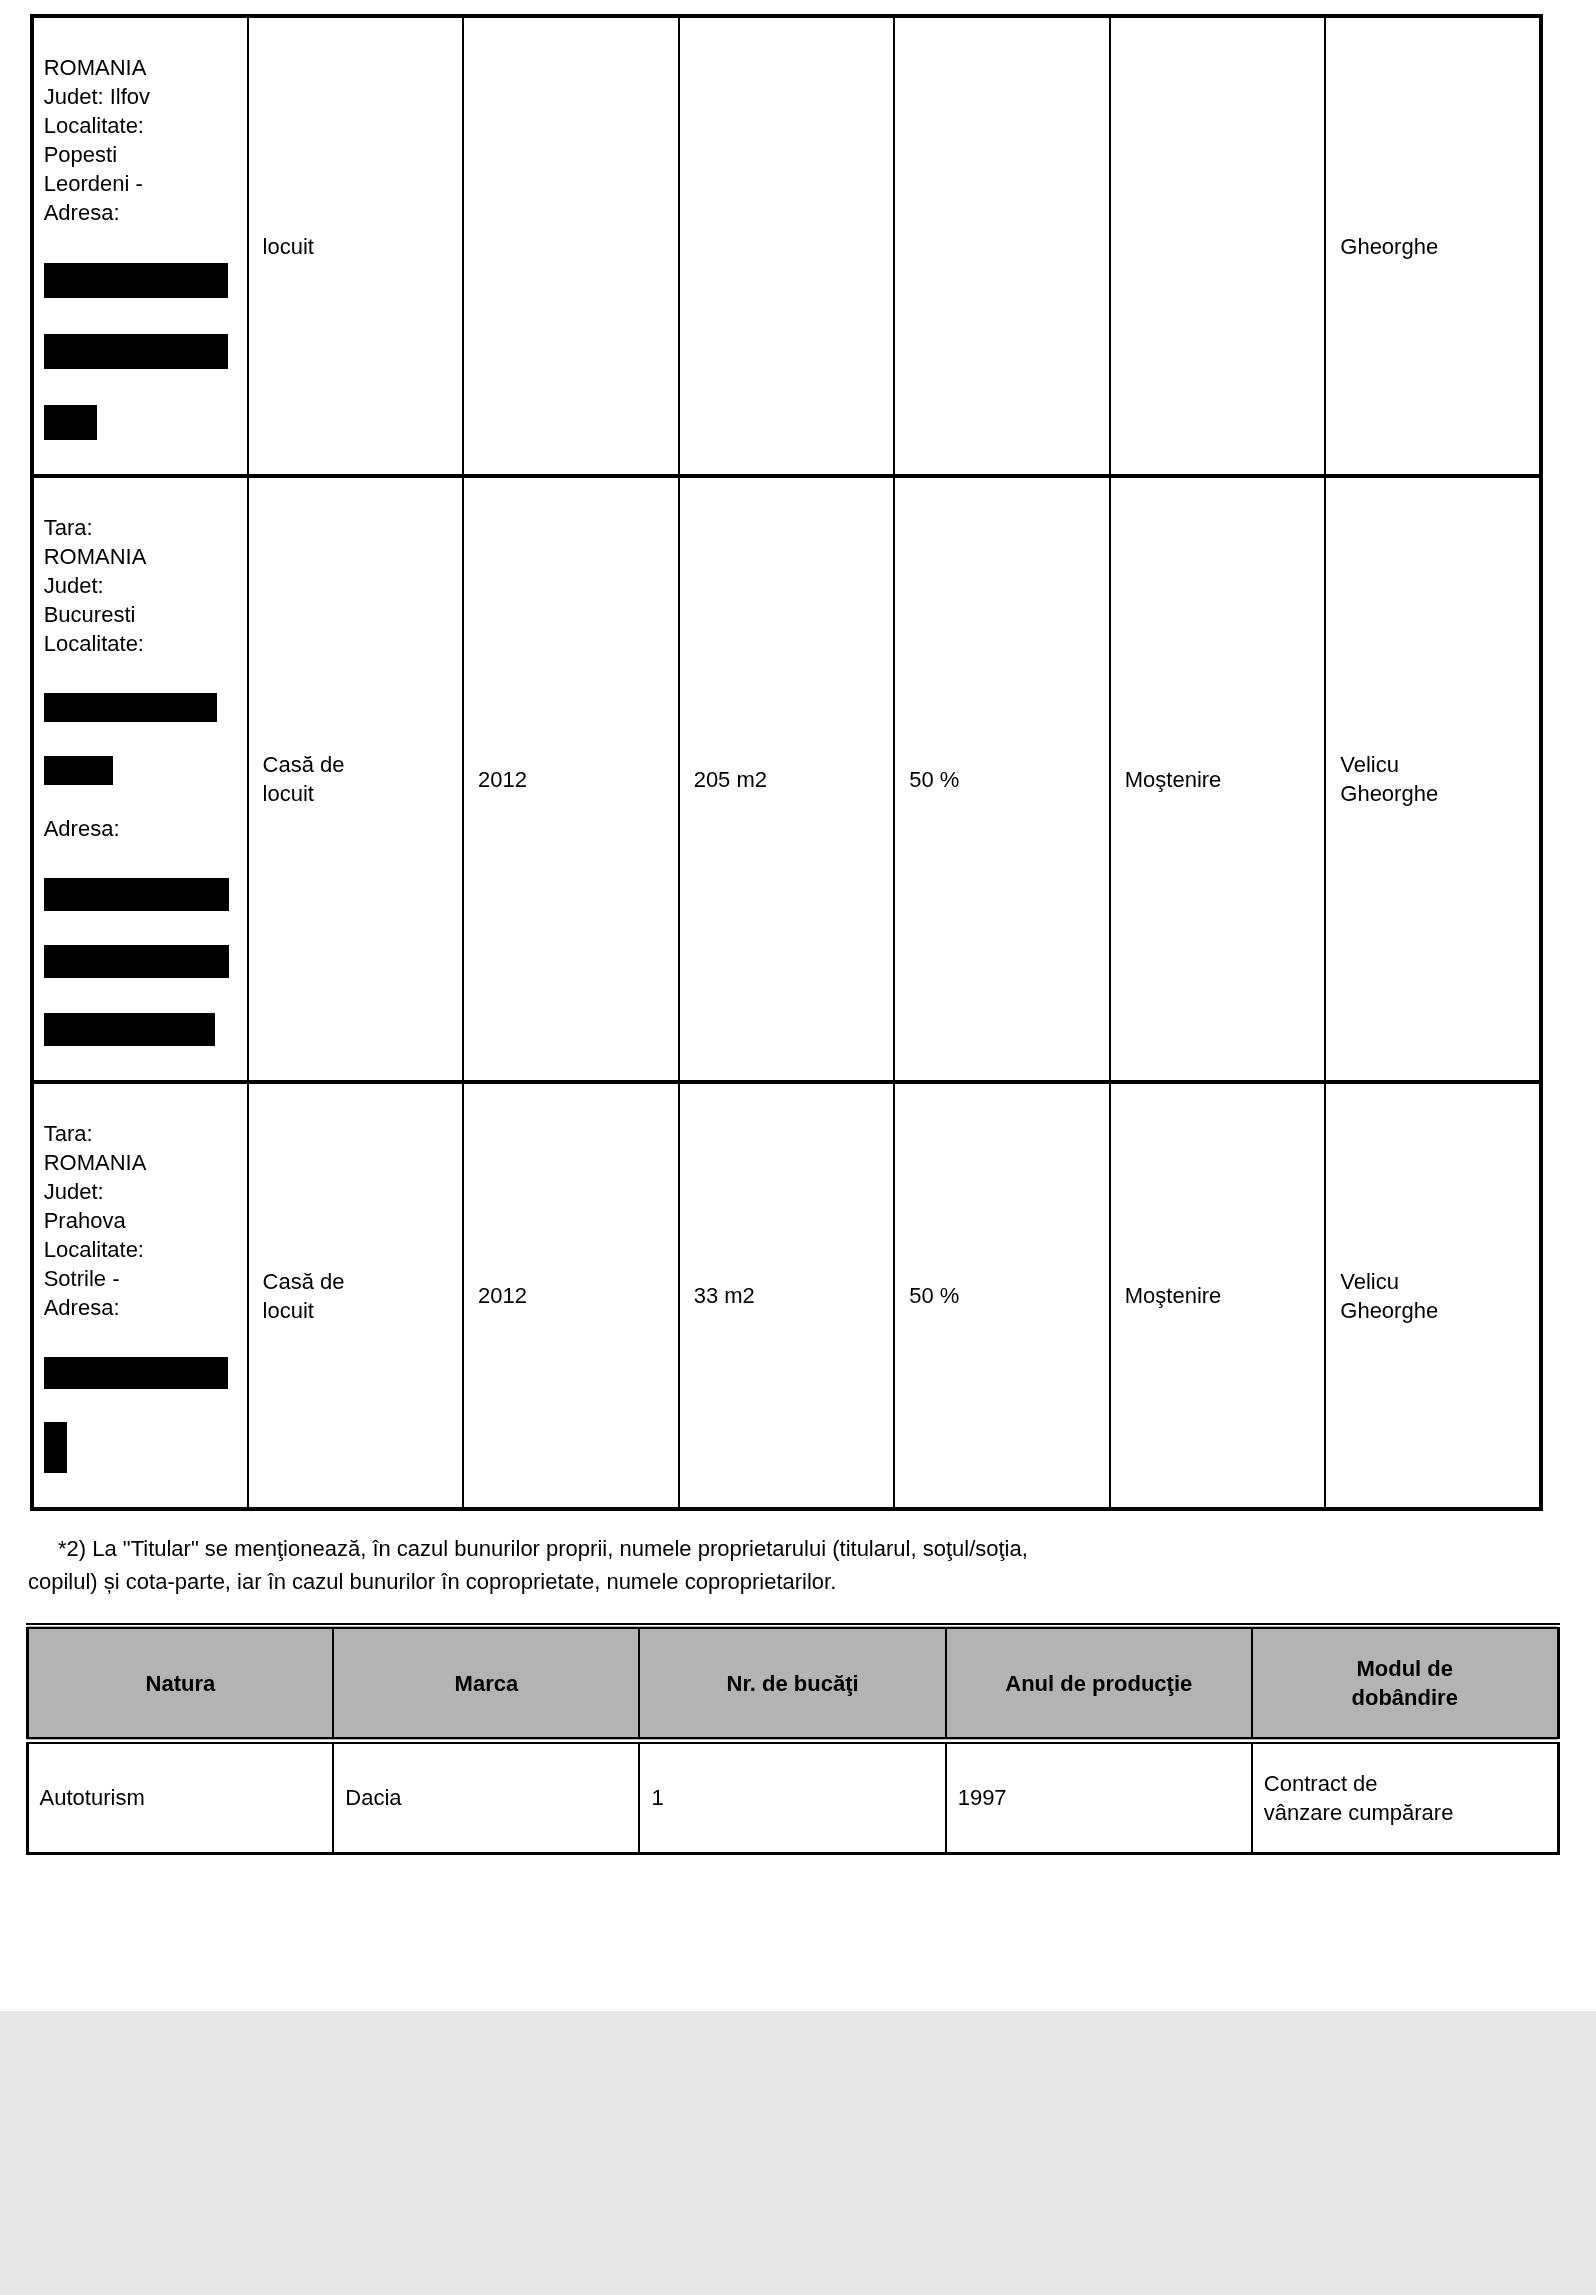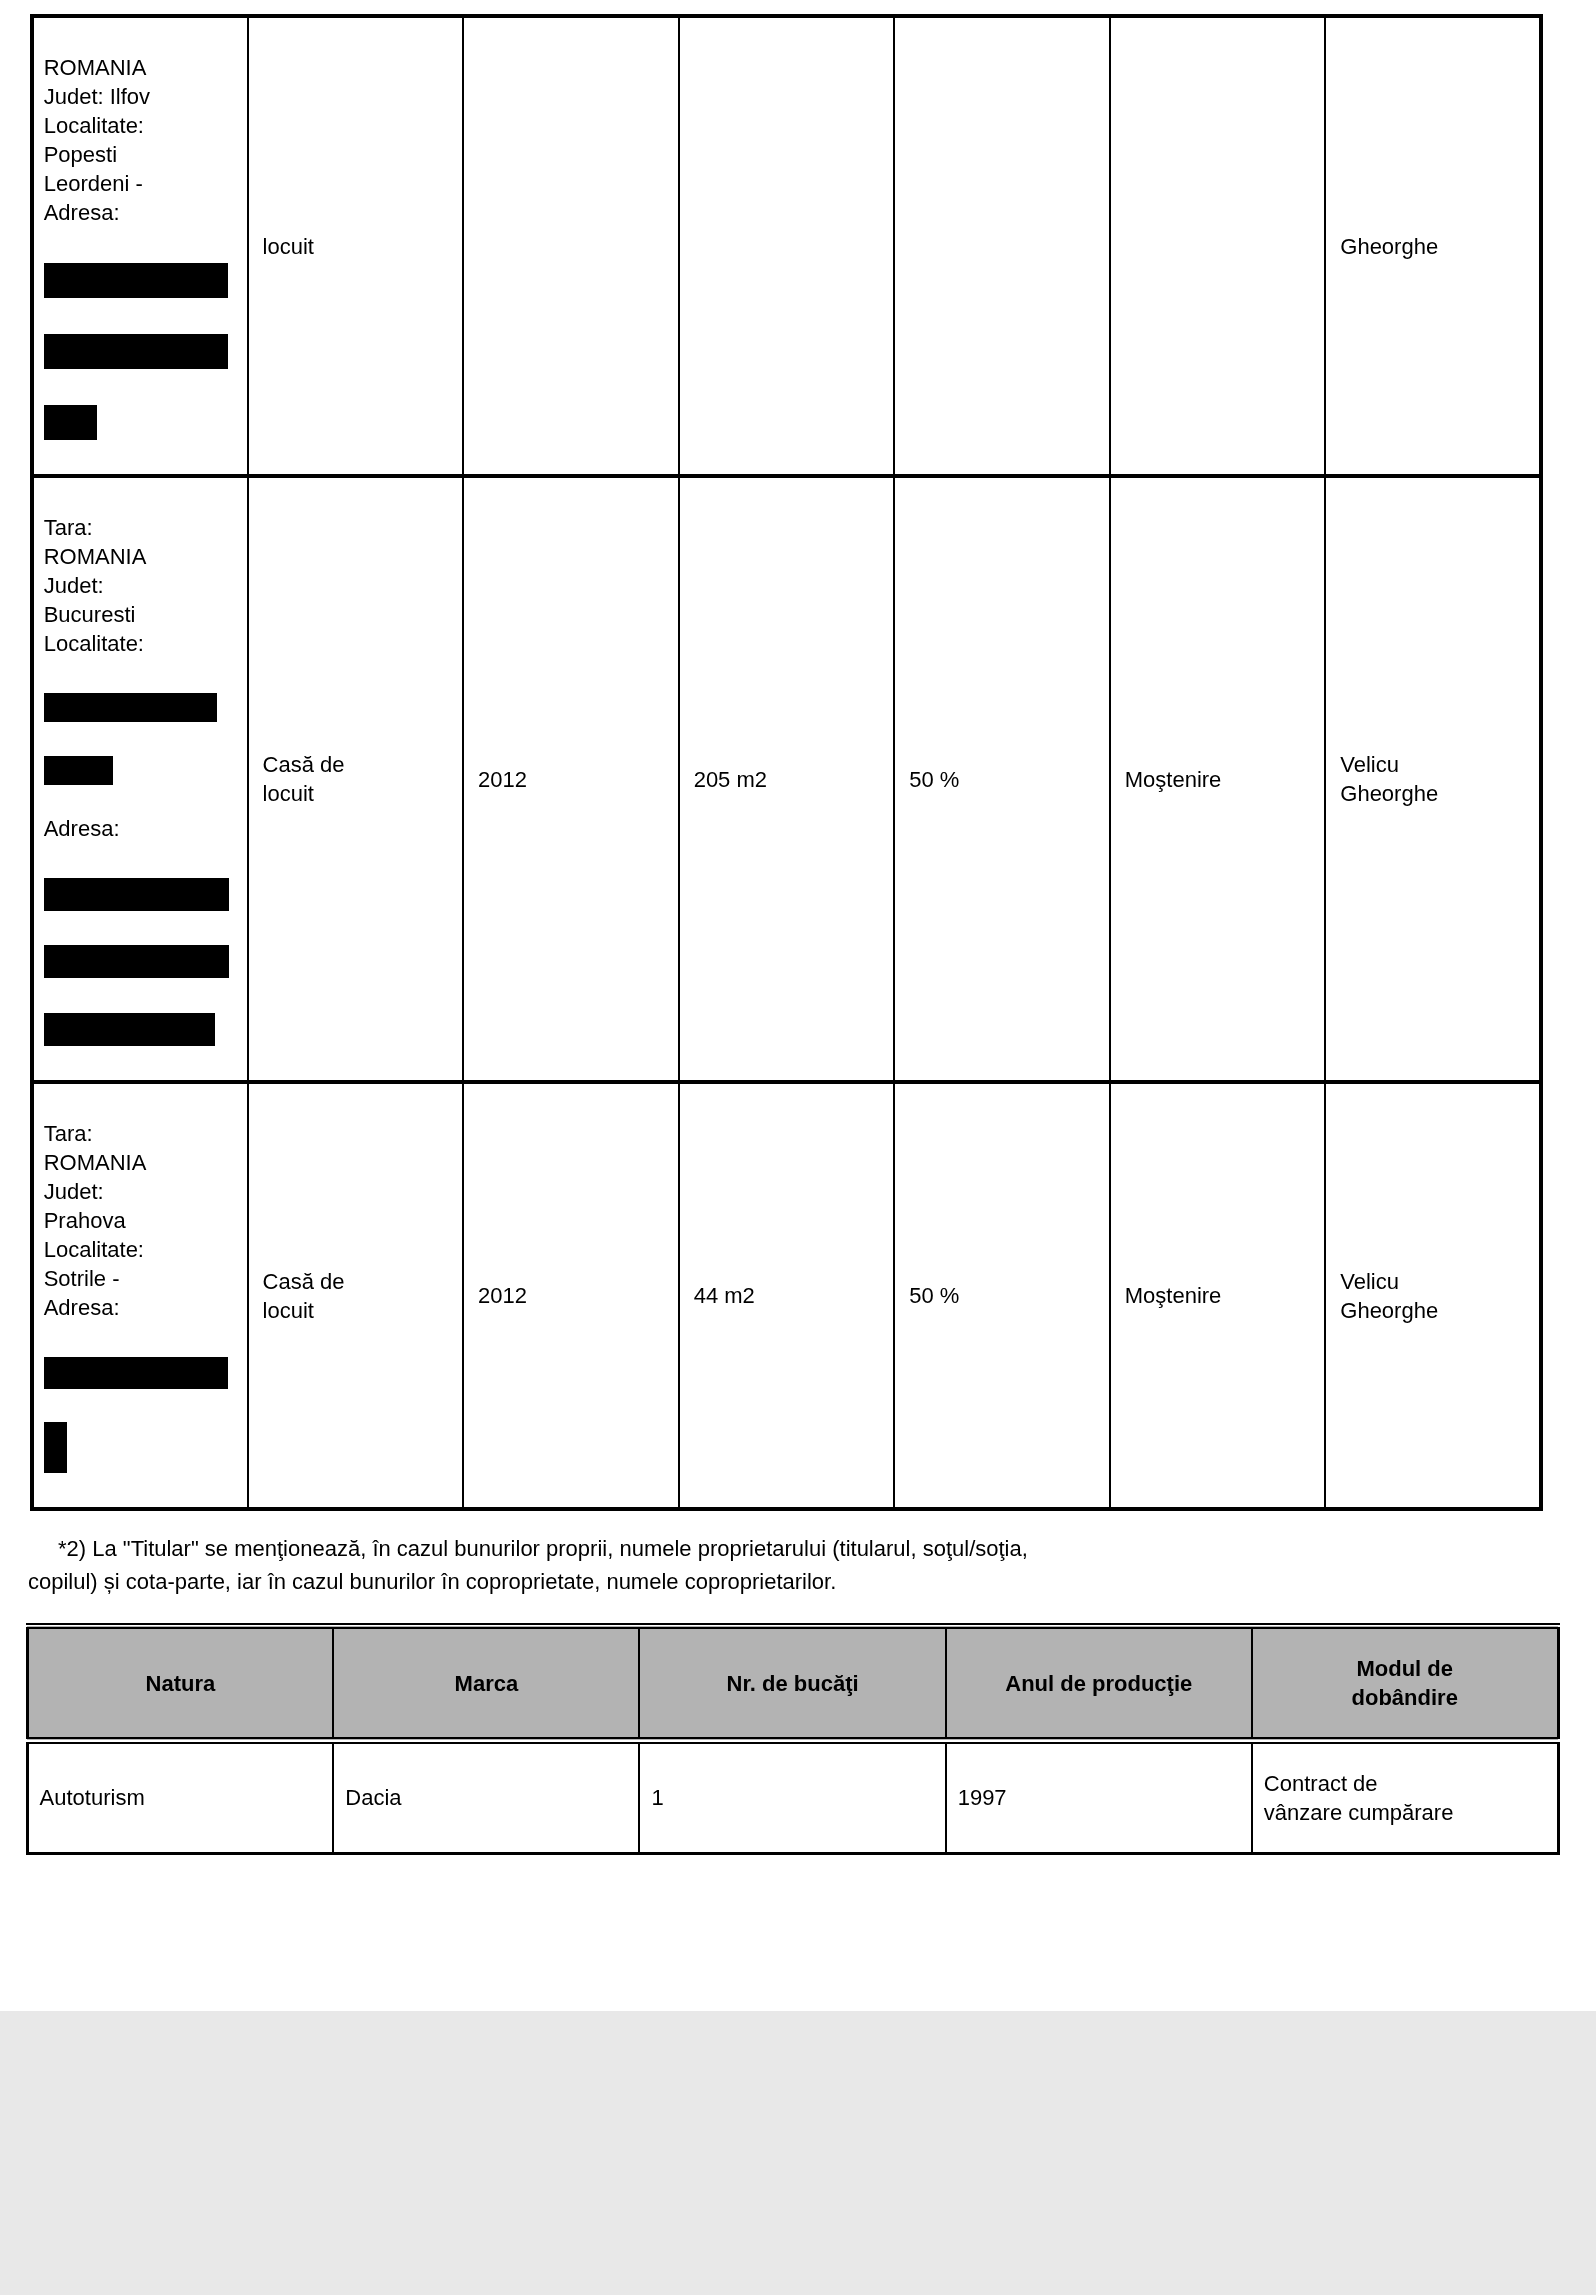--- a/index.html
+++ b/index.html
@@ -147,21 +147,21 @@
 Prahova
 Localitate:
 Sotrile -
 Adresa:</div>
           <div class="bar tight" style="width:184px;height:32px;"></div>
           <div class="bar tight" style="width:23.5px;height:51px;margin-top:4.1px;"></div>
         </td>
         <td>Casă de
 locuit</td>
         <td>2012</td>
-        <td>44 m2</td>
+        <td>33 m2</td>
         <td>50 %</td>
         <td>Moştenire</td>
         <td>Velicu
 Gheorghe</td>
       </tr>
     </tbody>
   </table>
 
   <div class="textcol">
     <p class="note">*2) La "Titular" se menţionează, în cazul bunurilor proprii, numele proprietarului (titularul, soţul/soţia,

